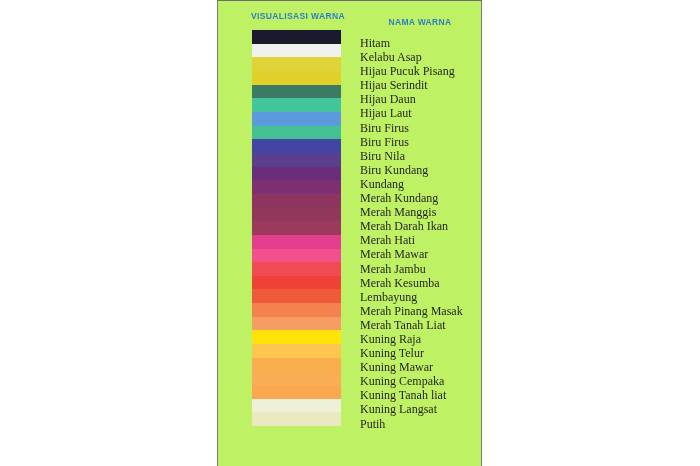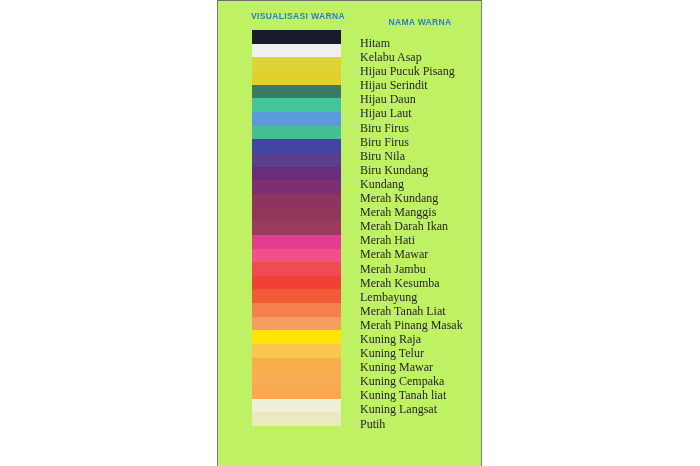--- a/index.html
+++ b/index.html
@@ -150,22 +150,22 @@
         <div class="color-label">Biru Kundang</div>
         <div class="color-label">Kundang</div>
         <div class="color-label">Merah Kundang</div>
         <div class="color-label">Merah Manggis</div>
         <div class="color-label">Merah Darah Ikan</div>
         <div class="color-label">Merah Hati</div>
         <div class="color-label">Merah Mawar</div>
         <div class="color-label">Merah Jambu</div>
         <div class="color-label">Merah Kesumba</div>
         <div class="color-label">Lembayung</div>
+        <div class="color-label">Merah Pinang Masak</div>
         <div class="color-label">Merah Tanah Liat</div>
-        <div class="color-label">Merah Pinang Masak</div>
         <div class="color-label">Kuning Raja</div>
         <div class="color-label">Kuning Telur</div>
         <div class="color-label">Kuning Mawar</div>
         <div class="color-label">Kuning Cempaka</div>
         <div class="color-label">Kuning Tanah liat</div>
         <div class="color-label">Kuning Langsat</div>
         <div class="color-label">Putih</div>
       </div>
   </div>
 

